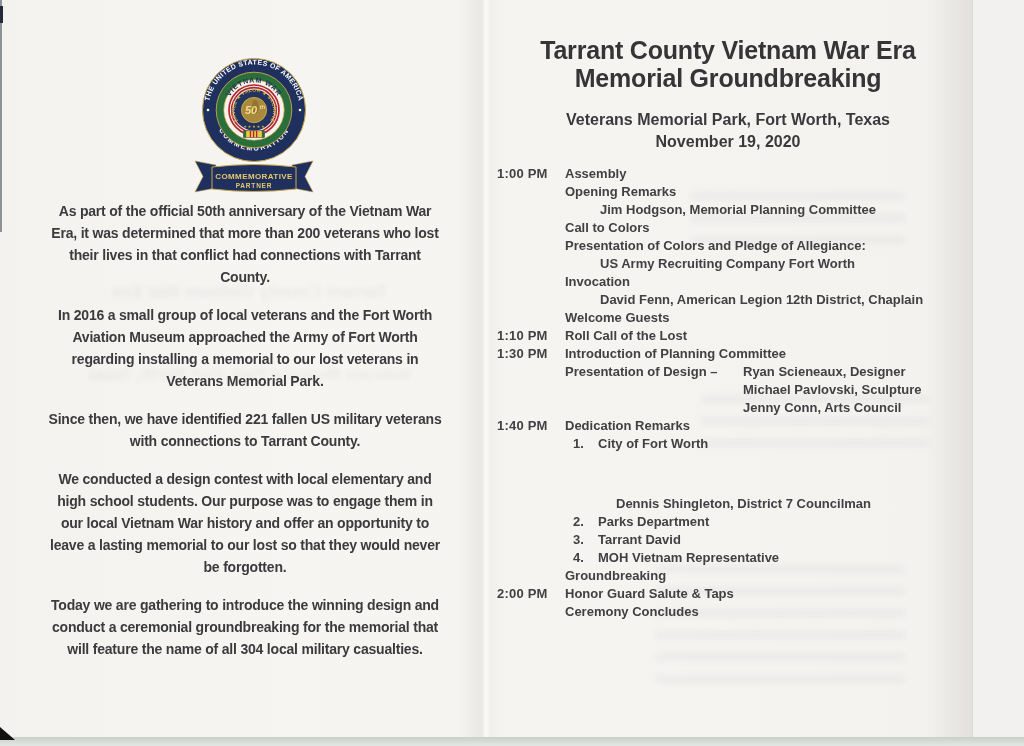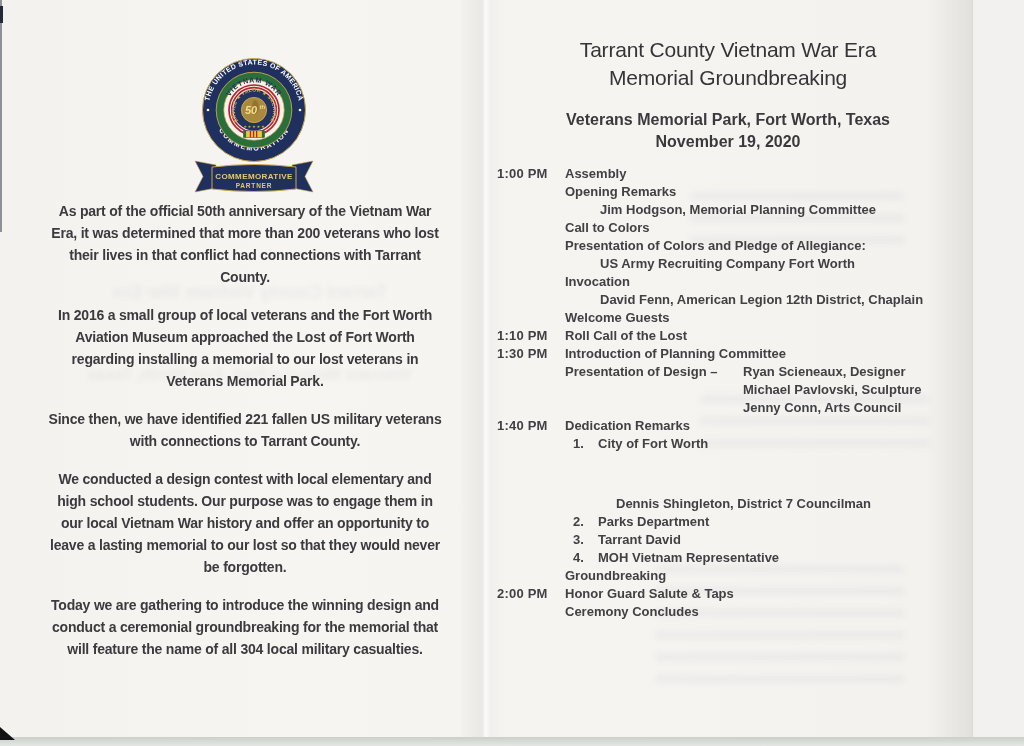--- a/index.html
+++ b/index.html
@@ -29,21 +29,21 @@
     filter:blur(3px); opacity:0.55; border-radius:6px; }
 
   
   .seal-wrap { left:192px; top:48px; width:124px; height:156px; }
   .left-body { left:18px; top:200px; width:454px; text-align:center; }
   .para { margin:0 0 16px 0; }
   .pline { font-size:14px; font-weight:bold; line-height:22px; letter-spacing:-0.2px; white-space:nowrap; color:#3b3b3e; }
 
   
   .title-block { left:490px; top:36px; width:476px; text-align:center; }
-  .title-line { font-size:21px; font-weight:normal; line-height:28px; color:#353538; letter-spacing:-0.2px; white-space:nowrap; }
+  .title-line { font-size:25px; font-weight:bold; line-height:28px; color:#353538; letter-spacing:-0.2px; white-space:nowrap; }
   .subtitle-block { left:490px; top:109px; width:476px; text-align:center; }
   .subtitle-line { font-size:16px; font-weight:bold; line-height:22px; color:#3a3a3d; white-space:nowrap; }
 
   .schedule { left:497px; top:165px; width:478px; }
   .row { display:flex; align-items:flex-start; font-size:13px; font-weight:bold; line-height:18px; color:#414144; white-space:nowrap; }
   .row.g { }
   .time { width:68px; flex:none; letter-spacing:0.2px; }
   .num { padding-left:8px; width:25px; flex:none; }
   .txt.i1 { padding-left:35px; }
   .txt.i3 { padding-left:51px;margin-top:42px; }
@@ -115,21 +115,21 @@
 
   <div class="abs left-body">
     <div class="para">
       <div class="pline">As part of the official 50th anniversary of the Vietnam War</div>
       <div class="pline">Era, it was determined that more than 200 veterans who lost</div>
       <div class="pline">their lives in that conflict had connections with Tarrant</div>
       <div class="pline">County.</div>
     </div>
     <div class="para">
       <div class="pline">In 2016 a small group of local veterans and the Fort Worth</div>
-      <div class="pline">Aviation Museum approached the Lost of Fort Worth</div>
+      <div class="pline">Aviation Museum approached the Army of Fort Worth</div>
       <div class="pline">regarding installing a memorial to our lost veterans in</div>
       <div class="pline">Veterans Memorial Park.</div>
     </div>
     <div class="para">
       <div class="pline">Since then, we have identified 221 fallen US military veterans</div>
       <div class="pline">with connections to Tarrant County.</div>
     </div>
     <div class="para">
       <div class="pline">We conducted a design contest with local elementary and</div>
       <div class="pline">high school students. Our purpose was to engage them in</div>

